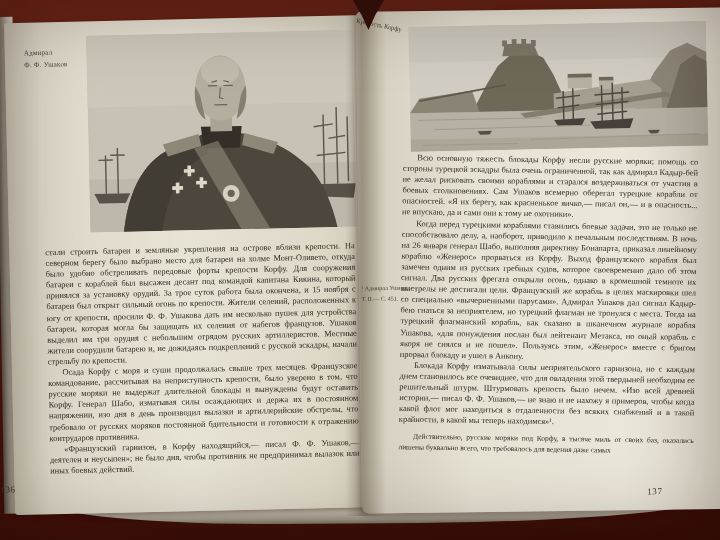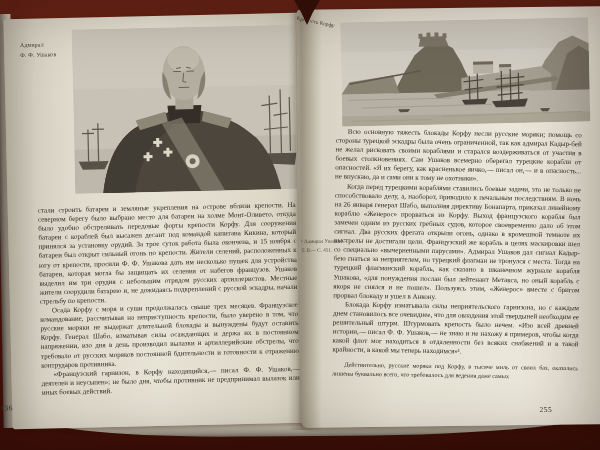--- a/index.html
+++ b/index.html
@@ -185,19 +185,19 @@
       <div>Т. II.— С. 451.</div>
     </div>
 
     <div class="body-text body-text-right">
       <p>Всю основную тяжесть блокады Корфу несли русские моряки; помощь со стороны турецкой эскадры была очень ограниченной, так как адмирал Кадыр-бей не желал рисковать своими кораблями и старался воздерживаться от участия в боевых столкновениях. Сам Ушаков всемерно оберегал турецкие корабли от опасностей. «Я их берегу, как красненькое яичко,— писал он,— и в опасность... не впускаю, да и сами они к тому не охотники».</p>
       <p>Когда перед турецкими кораблями ставились боевые задачи, это не только не способствовало делу, а, наоборот, приводило к печальным последствиям. В ночь на 26 января генерал Шабо, выполняя директиву Бонапарта, приказал линейному кораблю «Женерос» прорваться из Корфу. Выход французского корабля был замечен одним из русских гребных судов, которое своевременно дало об этом сигнал. Два русских фрегата открыли огонь, однако в кромешной темноте их выстрелы не достигали цели. Французский же корабль в целях маскировки шел со специально «вычерненными парусами». Адмирал Ушаков дал сигнал Кадыр-бею гнаться за неприятелем, но турецкий флагман не тронулся с места. Тогда на турецкий флагманский корабль, как сказано в шканечном журнале корабля Ушакова, «для понуждения послан был лейтенант Метакса, но оный корабль с якоря не снялся и не пошел». Пользуясь этим, «Женерос» вместе с бригом прорвал блокаду и ушел в Анкону.</p>
       <p>Блокада Корфу изматывала силы неприятельского гарнизона, но с каждым днем становилось все очевиднее, что для овладения этой твердыней необходим ее решительный штурм. Штурмовать крепость было нечем. «Изо всей древней истории,— писал Ф. Ф. Ушаков,— не знаю и не нахожу я примеров, чтобы когда какой флот мог находиться в отдаленности без всяких снабжений и в такой крайности, в какой мы теперь находимся»¹.</p>
       <p class="petit">Действительно, русские моряки под Корфу, в тысяче миль от своих баз, оказались лишены буквально всего, что требовалось для ведения даже самых</p>
     </div>
 
-    <div class="pagenum pagenum-right">255</div>
+    <div class="pagenum pagenum-right">137</div>
   </div>
 
   <div class="gutter-shadow"></div>
   <div class="spine-notch"></div>
   <div class="vignette"></div>
 </div>
 
 </body></html>

